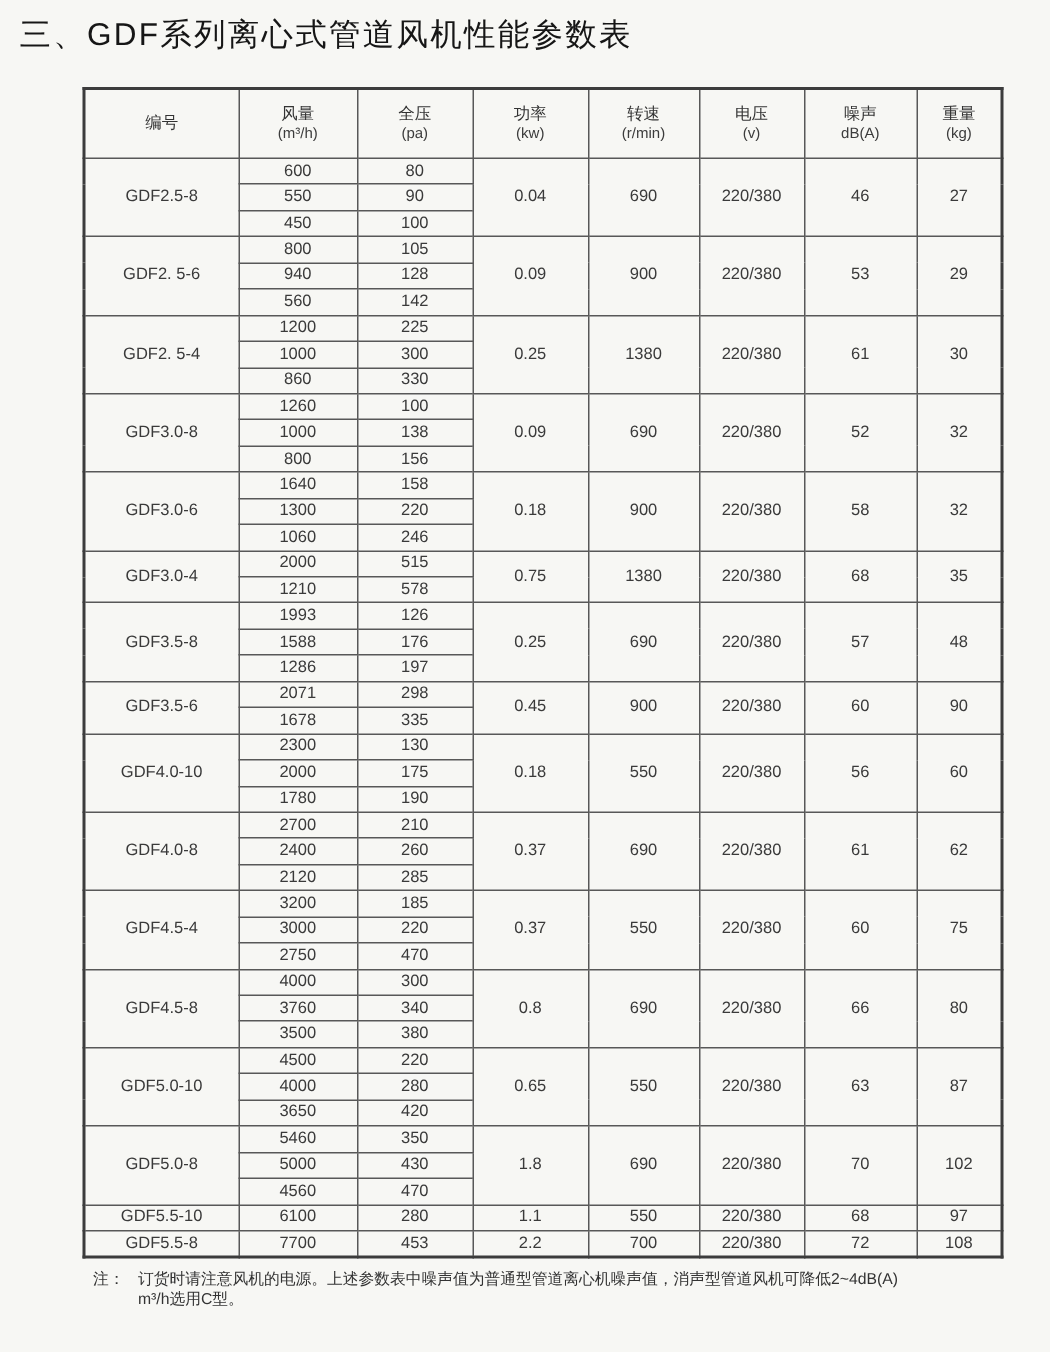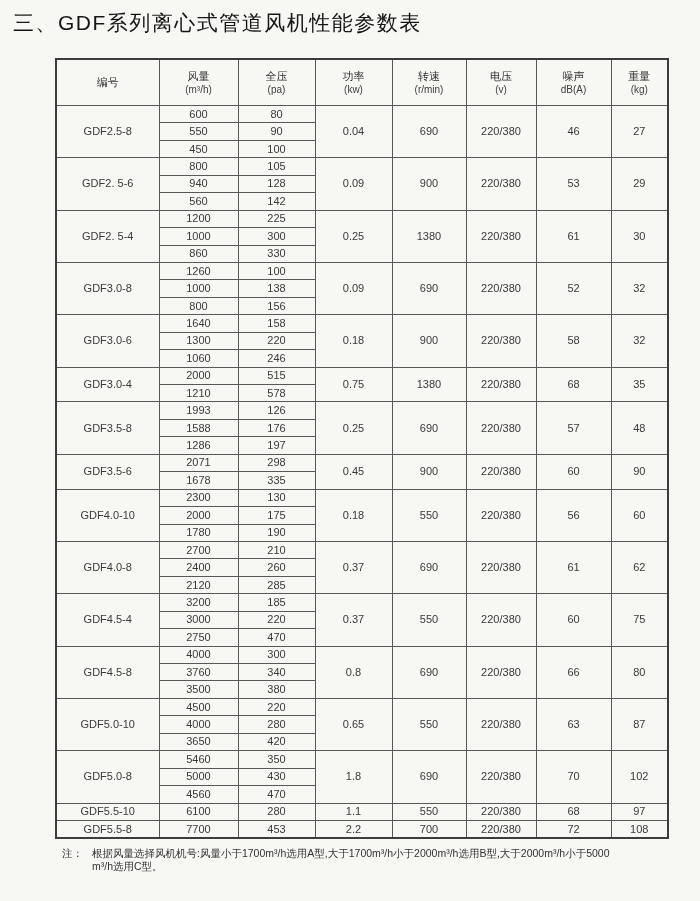--- a/index.html
+++ b/index.html
@@ -378,16 +378,16 @@
         <td>220/380</td>
         <td>72</td>
         <td>108</td>
       </tr>
     </tbody>
 </table>
 
 <div class="note">
   <div class="note-label">注：</div>
   <div class="note-lines">
-    <div>根据风量选择风机机号:风量小于1700m³/h选用A型,大于1700m³/h小于2000m³/h选用B型,大于2000m³/h小于5000</div>
+    <div>订货时请注意风机的电源。上述参数表中噪声值为普通型管道离心机噪声值，消声型管道风机可降低2~4dB(A)</div>
     <div>m³/h选用C型。</div>
   </div>
 </div>
 
 </body></html>

